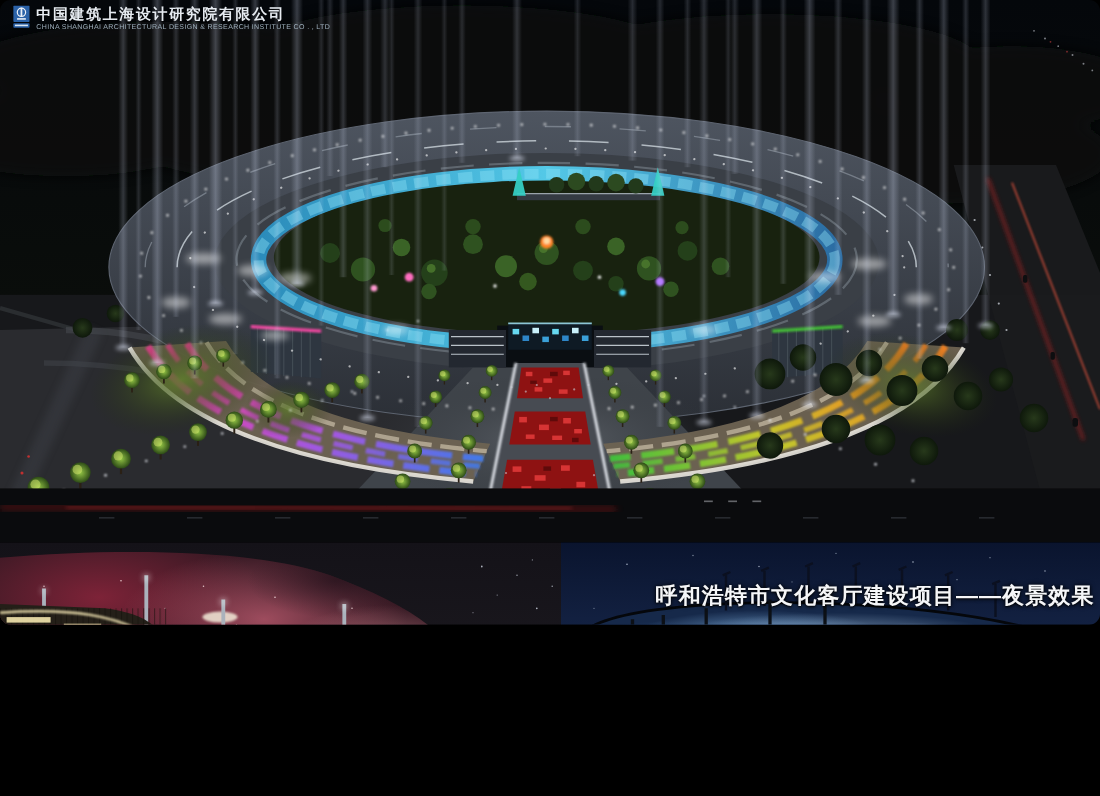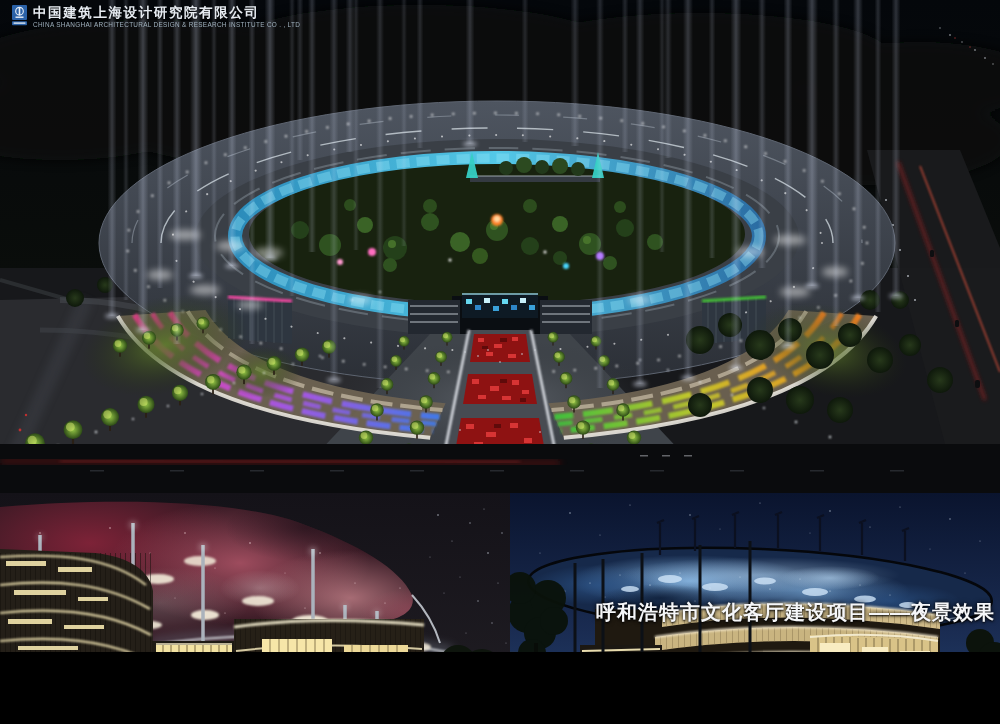--- a/index.html
+++ b/index.html
@@ -1,27 +1,27 @@
 <!DOCTYPE html>
 <html><head>
 <meta charset="utf-8">
 <style>
   html,body{margin:0;padding:0;background:#000;}
-  #board{position:relative;width:1000px;height:652px;background:#000;overflow:hidden;
-         font-family:"Liberation Sans","DejaVu Sans",sans-serif;}
+  #board{position:relative;width:1000px;height:568px;background:#000;overflow:hidden;
+         font-family:"Liberation Sans","DejaVu Sans",sans-serif;border-radius:10px;}
   .panel{position:absolute;display:block;}
   #p-aerial{left:0;top:0;}
   #p-neb{left:0;top:493px;}
   #p-gal{left:510px;top:493px;}
   #logo{position:absolute;left:12px;top:5px;display:flex;align-items:flex-start;gap:6px;z-index:10;}
   #logo .txt{display:flex;flex-direction:column;}
   #logo .zh{font-size:13.5px;font-weight:700;letter-spacing:1.6px;color:#e6ebf1;line-height:15px;
             text-shadow:0 1px 2px rgba(0,0,0,.8);white-space:nowrap;}
   #logo .en{font-size:6.4px;letter-spacing:.32px;color:#9fb0bd;line-height:9px;white-space:nowrap;}
-  #caption{position:absolute;right:5px;bottom:26px;font-size:20px;font-weight:600;letter-spacing:1px;
+  #caption{position:absolute;right:5px;bottom:13px;font-size:20px;font-weight:600;letter-spacing:1px;
            color:#f5f6f8;z-index:10;text-shadow:0 0 5px rgba(0,0,0,.95),0 1px 2px rgba(0,0,0,.9);white-space:nowrap;}
 </style>
 </head>
 <body>
 
 <div id="board">
 
 <svg id="p-aerial" class="panel" width="1000" height="493" viewBox="0 0 1000 493">
   <defs>
     <linearGradient id="t-sky" x1="0" y1="0" x2="0" y2="1">

